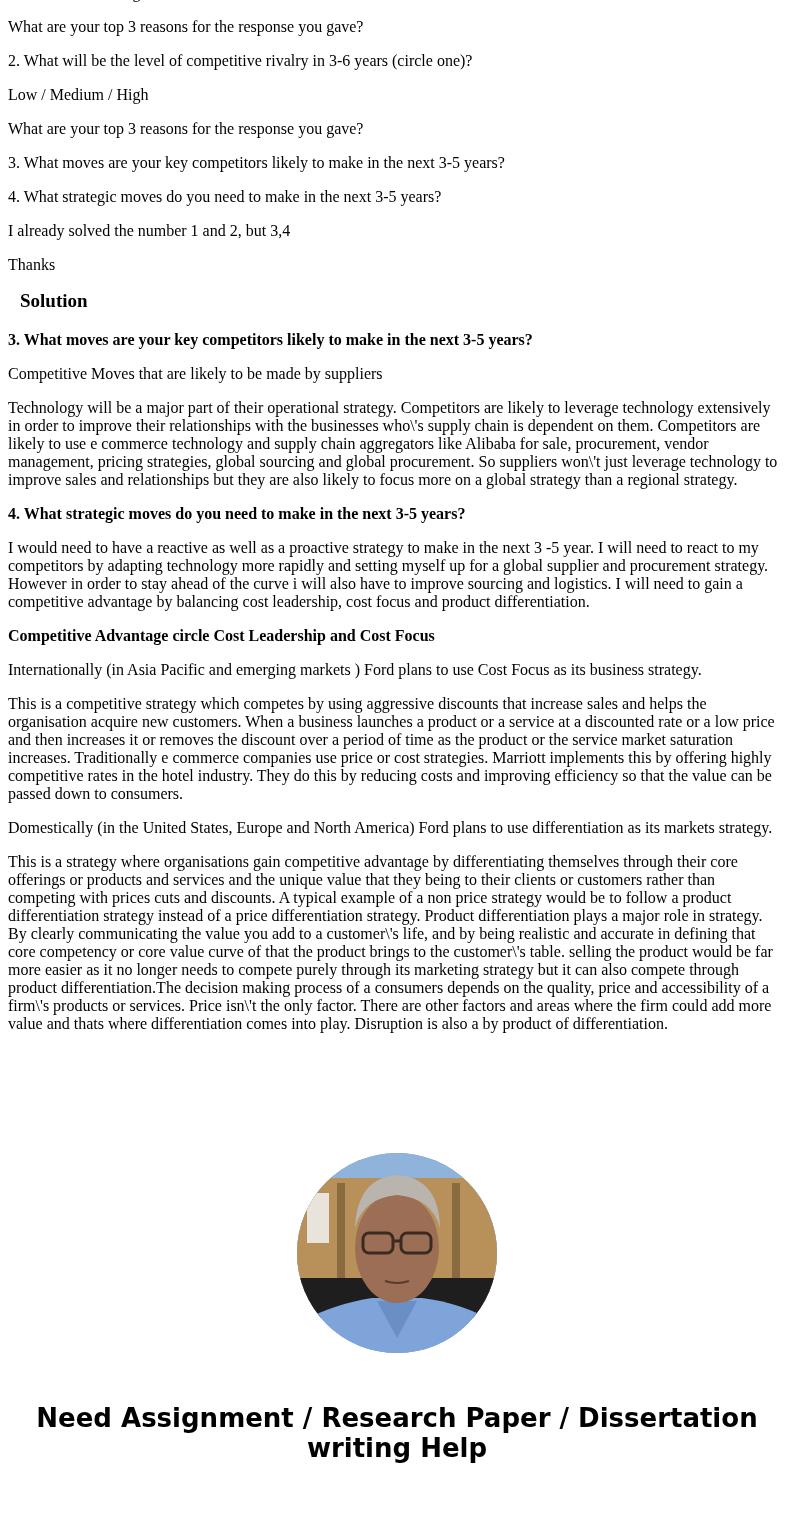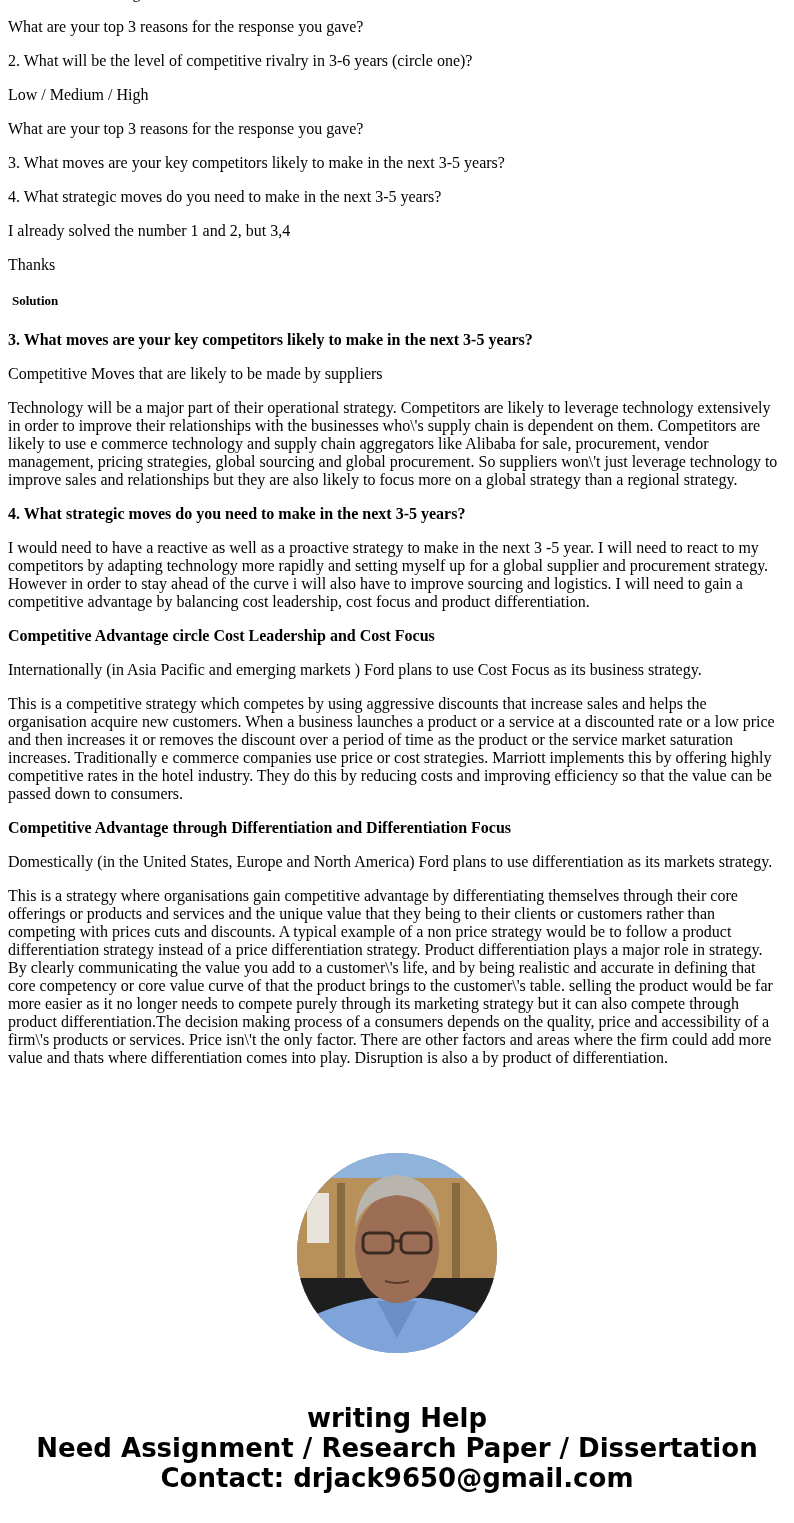--- a/index.html
+++ b/index.html
@@ -15,23 +15,23 @@
     }
     .content {
       position: absolute;
       left: 8px;
       right: 8px;
       top: -16px;
     }
     p { margin: 0 8px 16px 0; }
     p.bold { font-weight: bold; }
     h3.solution {
-      font-size: 13px;
+      font-size: 19px;
       font-weight: bold;
-      margin: 10px 0 19px 4px;
+      margin: 10px 0 19px 12px;
       line-height: 22px;
     }
     .avatar-wrap {
       position: absolute;
       left: 297px;
       top: 1153px;
       width: 200px;
       height: 200px;
       border-radius: 50%;
       overflow: hidden;
@@ -69,21 +69,20 @@
   <p>Competitive Moves that are likely to be made by suppliers</p>
   <p>Technology will be a major part of their operational strategy. Competitors are likely to leverage technology extensively in order to improve their relationships with the businesses who\'s supply chain is dependent on them. Competitors are likely to use e commerce technology and supply chain aggregators like Alibaba for sale, procurement, vendor management, pricing strategies, global sourcing and global procurement. So suppliers won\'t just leverage technology to improve sales and relationships but they are also likely to focus more on a global strategy than a regional strategy.</p>
 
   <p class="bold">4. What strategic moves do you need to make in the next 3-5 years?</p>
   <p>I would need to have a reactive as well as a proactive strategy to make in the next 3 -5 year. I will need to react to my competitors by adapting technology more rapidly and setting myself up for a global supplier and procurement strategy. However in order to stay ahead of the curve i will also have to improve sourcing and logistics. I will need to gain a competitive advantage by balancing cost leadership, cost focus and product differentiation.</p>
 
   <p class="bold">Competitive Advantage circle Cost Leadership and Cost Focus</p>
   <p>Internationally (in Asia Pacific and emerging markets ) Ford plans to use Cost Focus as its business strategy.</p>
   <p>This is a competitive strategy which competes by using aggressive discounts that increase sales and helps the organisation acquire new customers. When a business launches a product or a service at a discounted rate or a low price and then increases it or removes the discount over a period of time as the product or the service market saturation increases. Traditionally e commerce companies use price or cost strategies. Marriott implements this by offering highly competitive rates in the hotel industry. They do this by reducing costs and improving efficiency so that the value can be passed down to consumers.</p>
 
-  <p class="bold">Competitive Advantage through Differentiation and Differentiation Focus</p>
   <p>Domestically (in the United States, Europe and North America) Ford plans to use differentiation as its markets strategy.</p>
   <p>This is a strategy where organisations gain competitive advantage by differentiating themselves through their core offerings or products and services and the unique value that they being to their clients or customers rather than competing with prices cuts and discounts. A typical example of a non price strategy would be to follow a product differentiation strategy instead of a price differentiation strategy. Product differentiation plays a major role in strategy. By clearly communicating the value you add to a customer\'s life, and by being realistic and accurate in defining that core competency or core value curve of that the product brings to the customer\'s table. selling the product would be far more easier as it no longer needs to compete purely through its marketing strategy but it can also compete through product differentiation.The decision making process of a consumers depends on the quality, price and accessibility of a firm\'s products or services. Price isn\'t the only factor. There are other factors and areas where the firm could add more value and thats where differentiation comes into play. Disruption is also a by product of differentiation.</p>
 </div>
 
 <div class="avatar-wrap">
   <svg width="200" height="200" viewBox="0 0 200 200">
     <rect x="0" y="0" width="200" height="200" fill="#8fb3da"></rect>
     <rect x="0" y="25" width="200" height="115" fill="#b8915a"></rect>
     <rect x="10" y="40" width="22" height="50" fill="#e8e4dc"></rect>
     <rect x="40" y="30" width="8" height="110" fill="#8a6a40"></rect>
@@ -94,16 +93,15 @@
     <ellipse cx="100" cy="95" rx="42" ry="55" fill="#9c6e55"></ellipse>
     <path d="M58 75 Q60 25 100 22 Q142 25 143 75 Q135 45 100 42 Q66 45 58 75 Z" fill="#b9b4ad"></path>
     <rect x="66" y="80" width="30" height="20" rx="6" fill="none" stroke="#3a2a20" stroke-width="3"></rect>
     <rect x="104" y="80" width="30" height="20" rx="6" fill="none" stroke="#3a2a20" stroke-width="3"></rect>
     <line x1="96" y1="88" x2="104" y2="88" stroke="#3a2a20" stroke-width="3"></line>
     <path d="M88 128 Q100 132 112 128" stroke="#5a3a2a" stroke-width="2" fill="none"></path>
   </svg>
 </div>
 
 <div class="footer">
+  <div>Need Assignment / Research Paper / Dissertation</div>
   <div>writing Help</div>
-  <div>Need Assignment / Research Paper / Dissertation</div>
-  <div>Contact: drjack9650@gmail.com</div>
 </div>
 
 </body></html>

